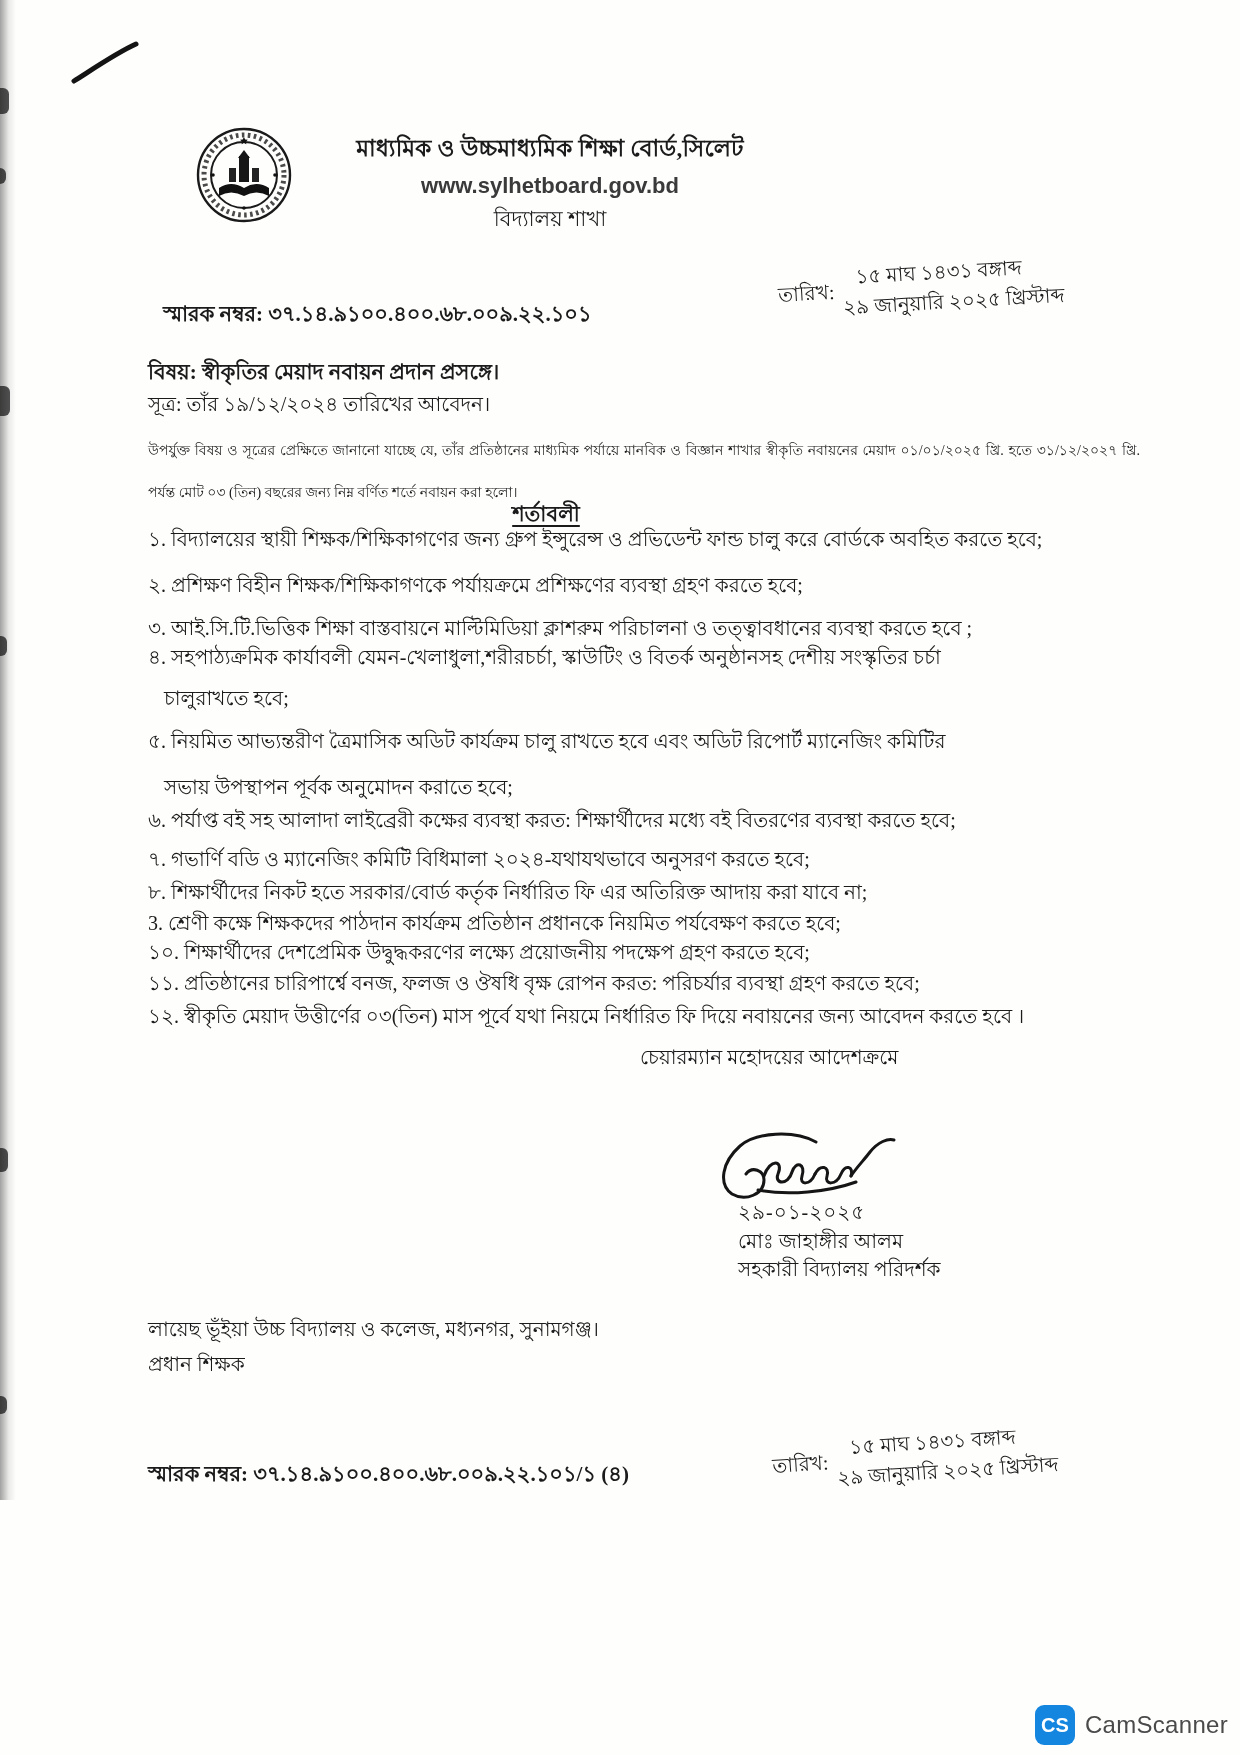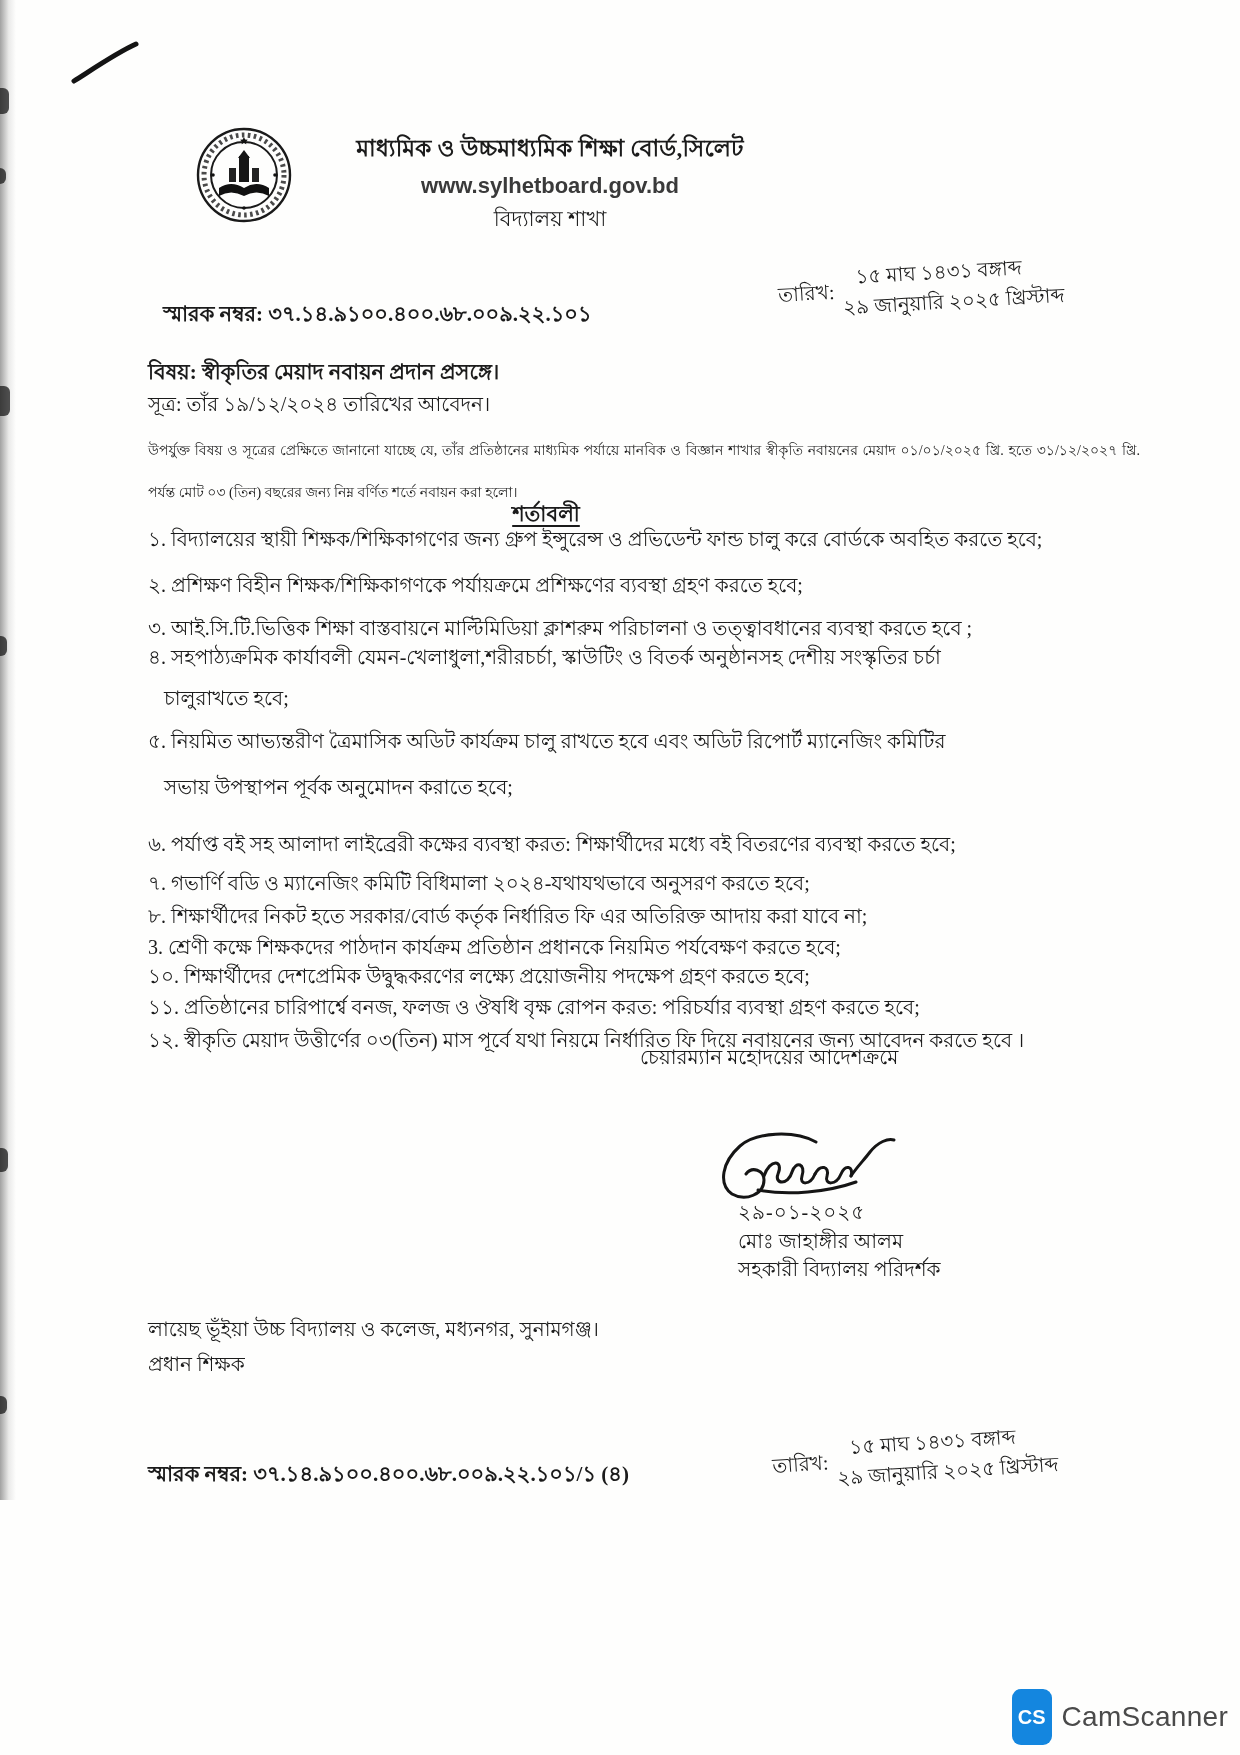--- a/index.html
+++ b/index.html
@@ -61,23 +61,23 @@
   }
   .sig-block .sig-date{letter-spacing:1px;}
 
   .addressee{position:absolute;left:148px;top:1312px;font-size:20px;line-height:35px;}
 
   .memo-bottom{position:absolute;left:148px;top:1458px;font-size:21px;font-weight:700;}
 
   
   .cs{position:absolute;right:12px;bottom:10px;display:flex;align-items:center;gap:10px;
       font-family:"Liberation Sans","DejaVu Sans",sans-serif;}
-  .cs-box{width:40px;height:56px;border-radius:9px;display:flex;align-items:center;justify-content:center;
+  .cs-box{width:40px;height:40px;border-radius:9px;display:flex;align-items:center;justify-content:center;
       color:#fff;font-weight:700;font-size:20px;}
-  .cs-label{font-size:28px;color:#4a4a4a;font-weight:500;letter-spacing:.3px;}
+  .cs-label{font-size:24px;color:#4a4a4a;font-weight:500;letter-spacing:.3px;}
 </style>
 </head>
 <body>
 
 <div class="page">
 
   <div class="edge-shadow"></div>
   <div class="edge-blob" style="top:88px;width:9px;height:26px;"></div>
   <div class="edge-blob" style="top:168px;width:6px;height:16px;"></div>
   <div class="edge-blob" style="top:386px;width:10px;height:30px;"></div>
@@ -127,21 +127,21 @@
 
   <div class="cond-title">শর্তাবলী</div>
 
   <div class="conds">
     <div class="cond" style="margin-bottom:21px">১. বিদ্যালয়ের স্থায়ী শিক্ষক/শিক্ষিকাগণের জন্য গ্রুপ ইন্সুরেন্স ও প্রভিডেন্ট ফান্ড চালু করে বোর্ডকে অবহিত করতে হবে;</div>
     <div class="cond" style="margin-bottom:18px">২. প্রশিক্ষণ বিহীন শিক্ষক/শিক্ষিকাগণকে পর্যায়ক্রমে প্রশিক্ষণের ব্যবস্থা গ্রহণ করতে হবে;</div>
     <div class="cond" style="margin-bottom:4px">৩. আই.সি.টি.ভিত্তিক শিক্ষা বাস্তবায়নে মাল্টিমিডিয়া ক্লাশরুম পরিচালনা ও তত্ত্বাবধানের ব্যবস্থা করতে হবে ;</div>
     <div class="cond" style="margin-bottom:16px">৪. সহপাঠ্যক্রমিক কার্যাবলী যেমন-খেলাধুলা,শরীরচর্চা, স্কাউটিং ও বিতর্ক অনুষ্ঠানসহ দেশীয় সংস্কৃতির চর্চা</div>
     <div class="cond cont" style="margin-bottom:18px">চালুরাখতে  হবে;</div>
     <div class="cond" style="margin-bottom:21px">৫. নিয়মিত আভ্যন্তরীণ ত্রৈমাসিক অডিট কার্যক্রম চালু রাখতে হবে এবং অডিট রিপোর্ট ম্যানেজিং কমিটির</div>
-    <div class="cond cont" style="margin-bottom:32px">সভায় উপস্থাপন পূর্বক অনুমোদন করাতে হবে;</div>
+    <div class="cond cont" style="margin-bottom:8px">সভায় উপস্থাপন পূর্বক অনুমোদন করাতে হবে;</div>
     <div class="cond" style="margin-bottom:14px">৬. পর্যাপ্ত বই সহ আলাদা লাইব্রেরী কক্ষের ব্যবস্থা করত: শিক্ষার্থীদের মধ্যে বই বিতরণের ব্যবস্থা করতে হবে;</div>
     <div class="cond" style="margin-bottom:8px">৭. গভার্ণি বডি ও ম্যানেজিং কমিটি বিধিমালা ২০২৪-যথাযথভাবে অনুসরণ করতে হবে;</div>
     <div class="cond" style="margin-bottom:6px">৮. শিক্ষার্থীদের নিকট হতে সরকার/বোর্ড কর্তৃক নির্ধারিত ফি এর অতিরিক্ত আদায় করা যাবে না;</div>
     <div class="cond" style="margin-bottom:4px">3.  শ্রেণী কক্ষে শিক্ষকদের পাঠদান কার্যক্রম প্রতিষ্ঠান প্রধানকে নিয়মিত পর্যবেক্ষণ করতে হবে;</div>
     <div class="cond" style="margin-bottom:6px">১০. শিক্ষার্থীদের দেশপ্রেমিক উদ্বুদ্ধকরণের লক্ষ্যে প্রয়োজনীয় পদক্ষেপ গ্রহণ করতে হবে;</div>
     <div class="cond" style="margin-bottom:8px">১১. প্রতিষ্ঠানের চারিপার্শ্বে বনজ, ফলজ ও ঔষধি বৃক্ষ রোপন করত: পরিচর্যার ব্যবস্থা গ্রহণ করতে হবে;</div>
     <div class="cond">১২. স্বীকৃতি মেয়াদ উত্তীর্ণের  ০৩(তিন) মাস পূর্বে যথা নিয়মে নির্ধারিত ফি দিয়ে নবায়নের জন্য আবেদন করতে হবে ।</div>
   </div>
 
   <div class="order-line">চেয়ারম্যান মহোদয়ের আদেশক্রমে</div>

